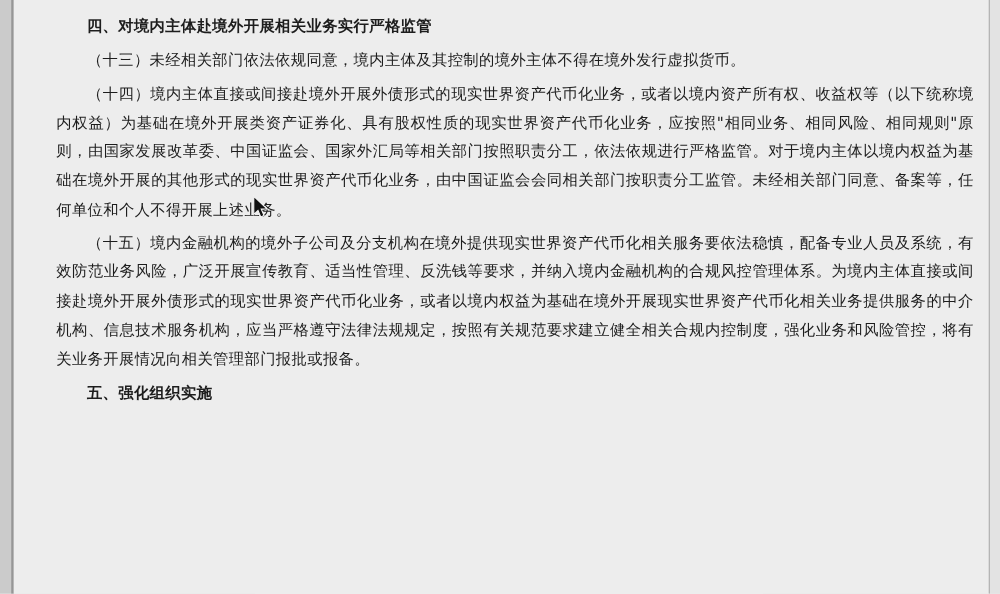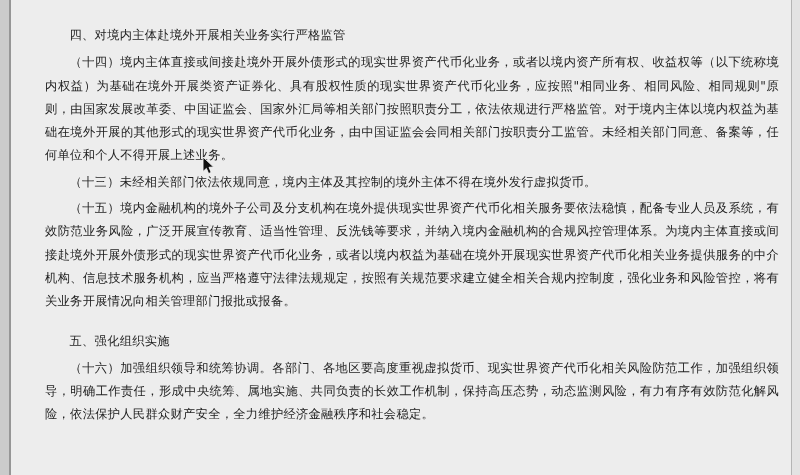--- a/index.html
+++ b/index.html
@@ -38,43 +38,42 @@
   }
   .doc-heading, .doc-paragraph {
     font-size: 12.25px;
     line-height: 23.3px;
     color: #1d1d1d;
     text-indent: 2em;
     text-align: justify;
     letter-spacing: 0.3px;
   }
   .doc-heading {
-    font-weight: normal;
-    margin: 16px 0 4px;
+    font-weight: bold;
+    margin: 2px 0 4px;
   }
   .doc-paragraph {
     margin: 0 0 3px;
   }
   .cursor {
     position: absolute;
     width: 13px;
     height: 19px;
     pointer-events: none;
   }
 </style>
 </head>
 <body>
 
 <div class="screen">
   <div class="edge-left"></div>
   <div class="content" id="doc-content">
       <div class="doc-heading">四、对境内主体赴境外开展相关业务实行严格监管</div>
+      <div class="doc-paragraph">（十三）未经相关部门依法依规同意，境内主体及其控制的境外主体不得在境外发行虚拟货币。</div>
       <div class="doc-paragraph">（十四）境内主体直接或间接赴境外开展外债形式的现实世界资产代币化业务，或者以境内资产所有权、收益权等（以下统称境内权益）为基础在境外开展类资产证券化、具有股权性质的现实世界资产代币化业务，应按照"相同业务、相同风险、相同规则"原则，由国家发展改革委、中国证监会、国家外汇局等相关部门按照职责分工，依法依规进行严格监管。对于境内主体以境内权益为基础在境外开展的其他形式的现实世界资产代币化业务，由中国证监会会同相关部门按职责分工监管。未经相关部门同意、备案等，任何单位和个人不得开展上述业务。</div>
-      <div class="doc-paragraph">（十三）未经相关部门依法依规同意，境内主体及其控制的境外主体不得在境外发行虚拟货币。</div>
       <div class="doc-paragraph">（十五）境内金融机构的境外子公司及分支机构在境外提供现实世界资产代币化相关服务要依法稳慎，配备专业人员及系统，有效防范业务风险，广泛开展宣传教育、适当性管理、反洗钱等要求，并纳入境内金融机构的合规风控管理体系。为境内主体直接或间接赴境外开展外债形式的现实世界资产代币化业务，或者以境内权益为基础在境外开展现实世界资产代币化相关业务提供服务的中介机构、信息技术服务机构，应当严格遵守法律法规规定，按照有关规范要求建立健全相关合规内控制度，强化业务和风险管控，将有关业务开展情况向相关管理部门报批或报备。</div>
       <div class="doc-heading">五、强化组织实施</div>
-      <div class="doc-paragraph">（十六）加强组织领导和统筹协调。各部门、各地区要高度重视虚拟货币、现实世界资产代币化相关风险防范工作，加强组织领导，明确工作责任，形成中央统筹、属地实施、共同负责的长效工作机制，保持高压态势，动态监测风险，有力有序有效防范化解风险，依法保护人民群众财产安全，全力维护经济金融秩序和社会稳定。</div>
     </div>
   <div class="edge-right"></div>
   <svg class="cursor" id="mouse-cursor" viewBox="0 0 13 19" style="left: 202px; top: 156px;">
     <path d="M1 1 L1 15.5 L4.4 12.4 L6.6 17.6 L9.2 16.4 L7 11.3 L11.6 11 Z" fill="#111" stroke="#f5f5f5" stroke-width="0.9"></path>
   </svg>
 </div>
 
 </body></html>

